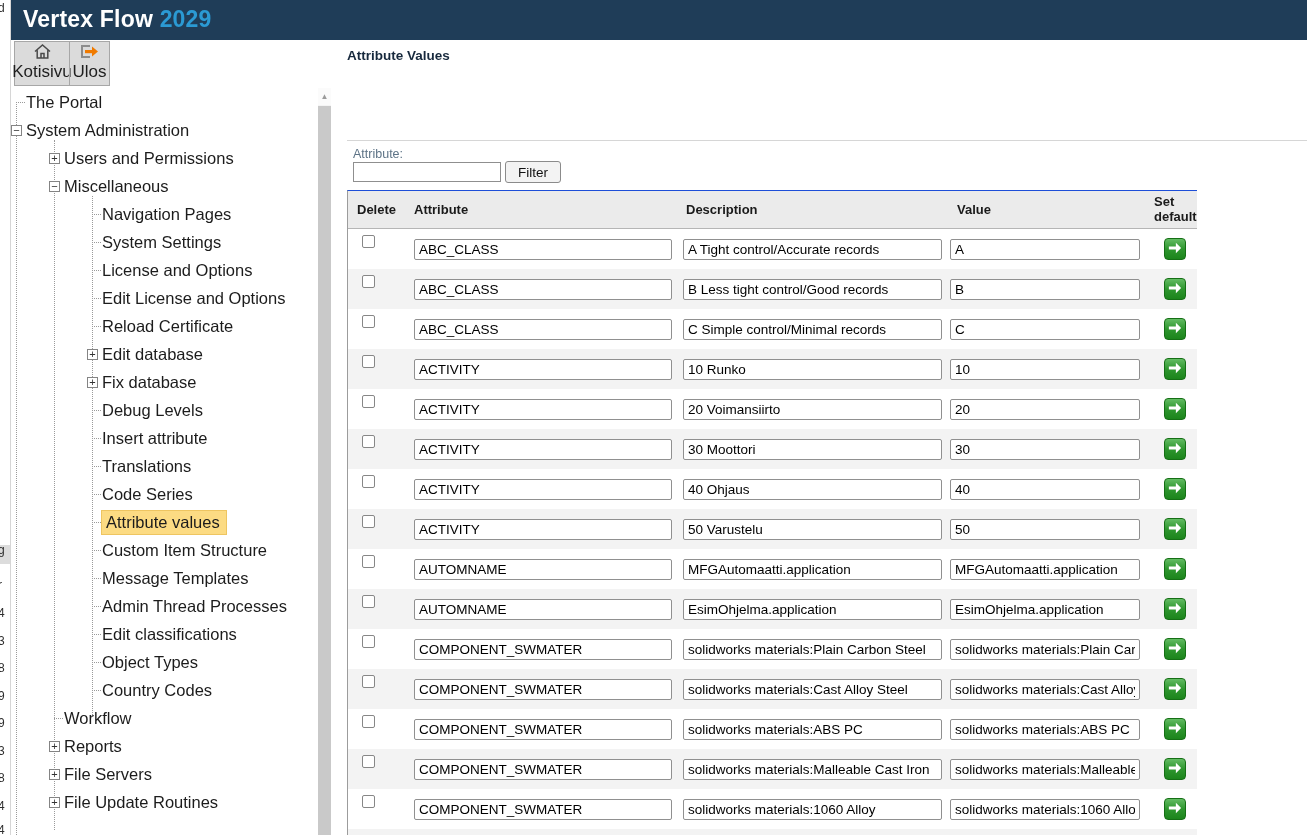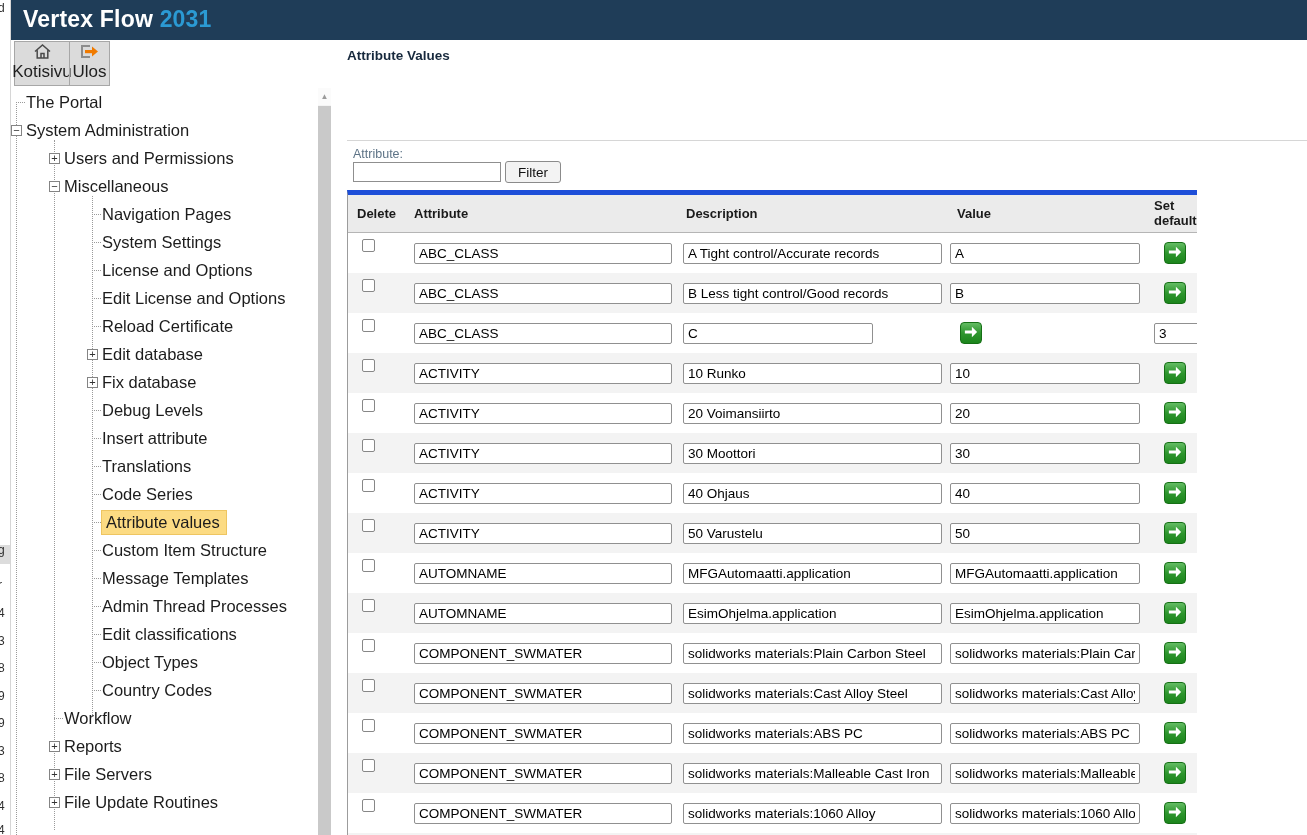--- a/index.html
+++ b/index.html
@@ -60,21 +60,21 @@
   .filter-divider { position:absolute; left:336px; top:140px; right:0; border-top:1px solid #d6d6d6; }
   .filter-label { position:absolute; left:342px; top:147px; font-size:12.5px; color:#5d7386; }
   .filter-input { position:absolute; left:342px; top:162px; width:148px; height:20px;
     border:1px solid #8f8f8f; font-size:13px; padding:0 3px; }
   .filter-btn { position:absolute; left:494px; top:161px; width:56px; height:22px;
     background:#f3f3f3; border:1px solid #8b8b8b; border-radius:3px; font-size:13.5px;
     color:#111; font-family:"Liberation Sans", sans-serif; }
 
   
   .attr-table { position:absolute; left:336px; top:190px; width:850px; height:645px;
-    overflow:hidden; border-left:1px solid #9c9c9c; border-top:5px solid #1d4ed8; }
+    overflow:hidden; border-left:1px solid #9c9c9c; border-top:1px solid #1d4ed8; }
   .thead, .trow { display:grid; grid-template-columns:66px 269px 267px 204px 59px 77px 40px;
     width:982px; align-items:center; }
   .thead { height:38px; background:#ebebeb; border-bottom:1px solid #b5b5b5;
     font-size:13px; font-weight:bold; color:#1a1a1a; }
   .thead .c0 { padding-left:9px; }
   .thead .c2 { padding-left:3px; }
   .thead .c3 { padding-left:7px; }
   .thead .c4 { line-height:1.15; }
   .thead .c5 { padding-left:7px; }
   .trow { height:40px; background:#fff; }
@@ -110,21 +110,21 @@
     <span class="frag" style="top: 716px;">9</span>
     <span class="frag" style="top: 744px;">3</span>
     <span class="frag" style="top: 771px;">8</span>
     <span class="frag" style="top: 799px;">4</span>
     <span class="frag" style="top: 823px;">4</span>
   </div>
 
 <div class="app">
 
   <div class="topbar">
-    <div class="title"><span>Vertex Flow</span>&nbsp;<span class="year">2031</span></div>
+    <div class="title"><span>Vertex Flow</span>&nbsp;<span class="year">2029</span></div>
   </div>
 
   <div class="toolbar">
     <div class="tb-btn">
       <span class="tb-icon">
         <svg width="19" height="17" viewBox="0 0 19 17">
             <path d="M2 8.5 L9.5 2 L17 8.5 M4.2 7.2 V15 H14.8 V7.2 M8 15 V10.5 H11 V15" stroke="#4a4a4a" stroke-width="1.5" fill="none"></path>
           </svg>
       </span>
       <span class="lab">Kotisivu</span>
@@ -246,20 +246,23 @@
           <div class="cell"></div>
         </div>
         <div class="trow">
           <div class="cell">
             <input type="checkbox" class="del-check" style="">
           </div>
           <div class="cell">
             <input type="text" class="attr-input" value="ABC_CLASS" style="">
           </div>
           <div class="cell">
+            <input type="text" class="desc-input" value="C Simple control/Minimal records" style="">
+          </div>
+          <div class="cell">
             <input type="text" class="val-input" value="C" style="">
           </div>
           <div class="cell">
             <button class="set-btn">
               <span><svg width="14" height="14" viewBox="0 0 16 16">
                   <path d="M1 6.2 h8 v-4.2 l6 6 -6 6 v-4.2 h-8 z" fill="#fff"></path>
                 </svg></span>
             </button>
           </div>
           <div class="cell">

